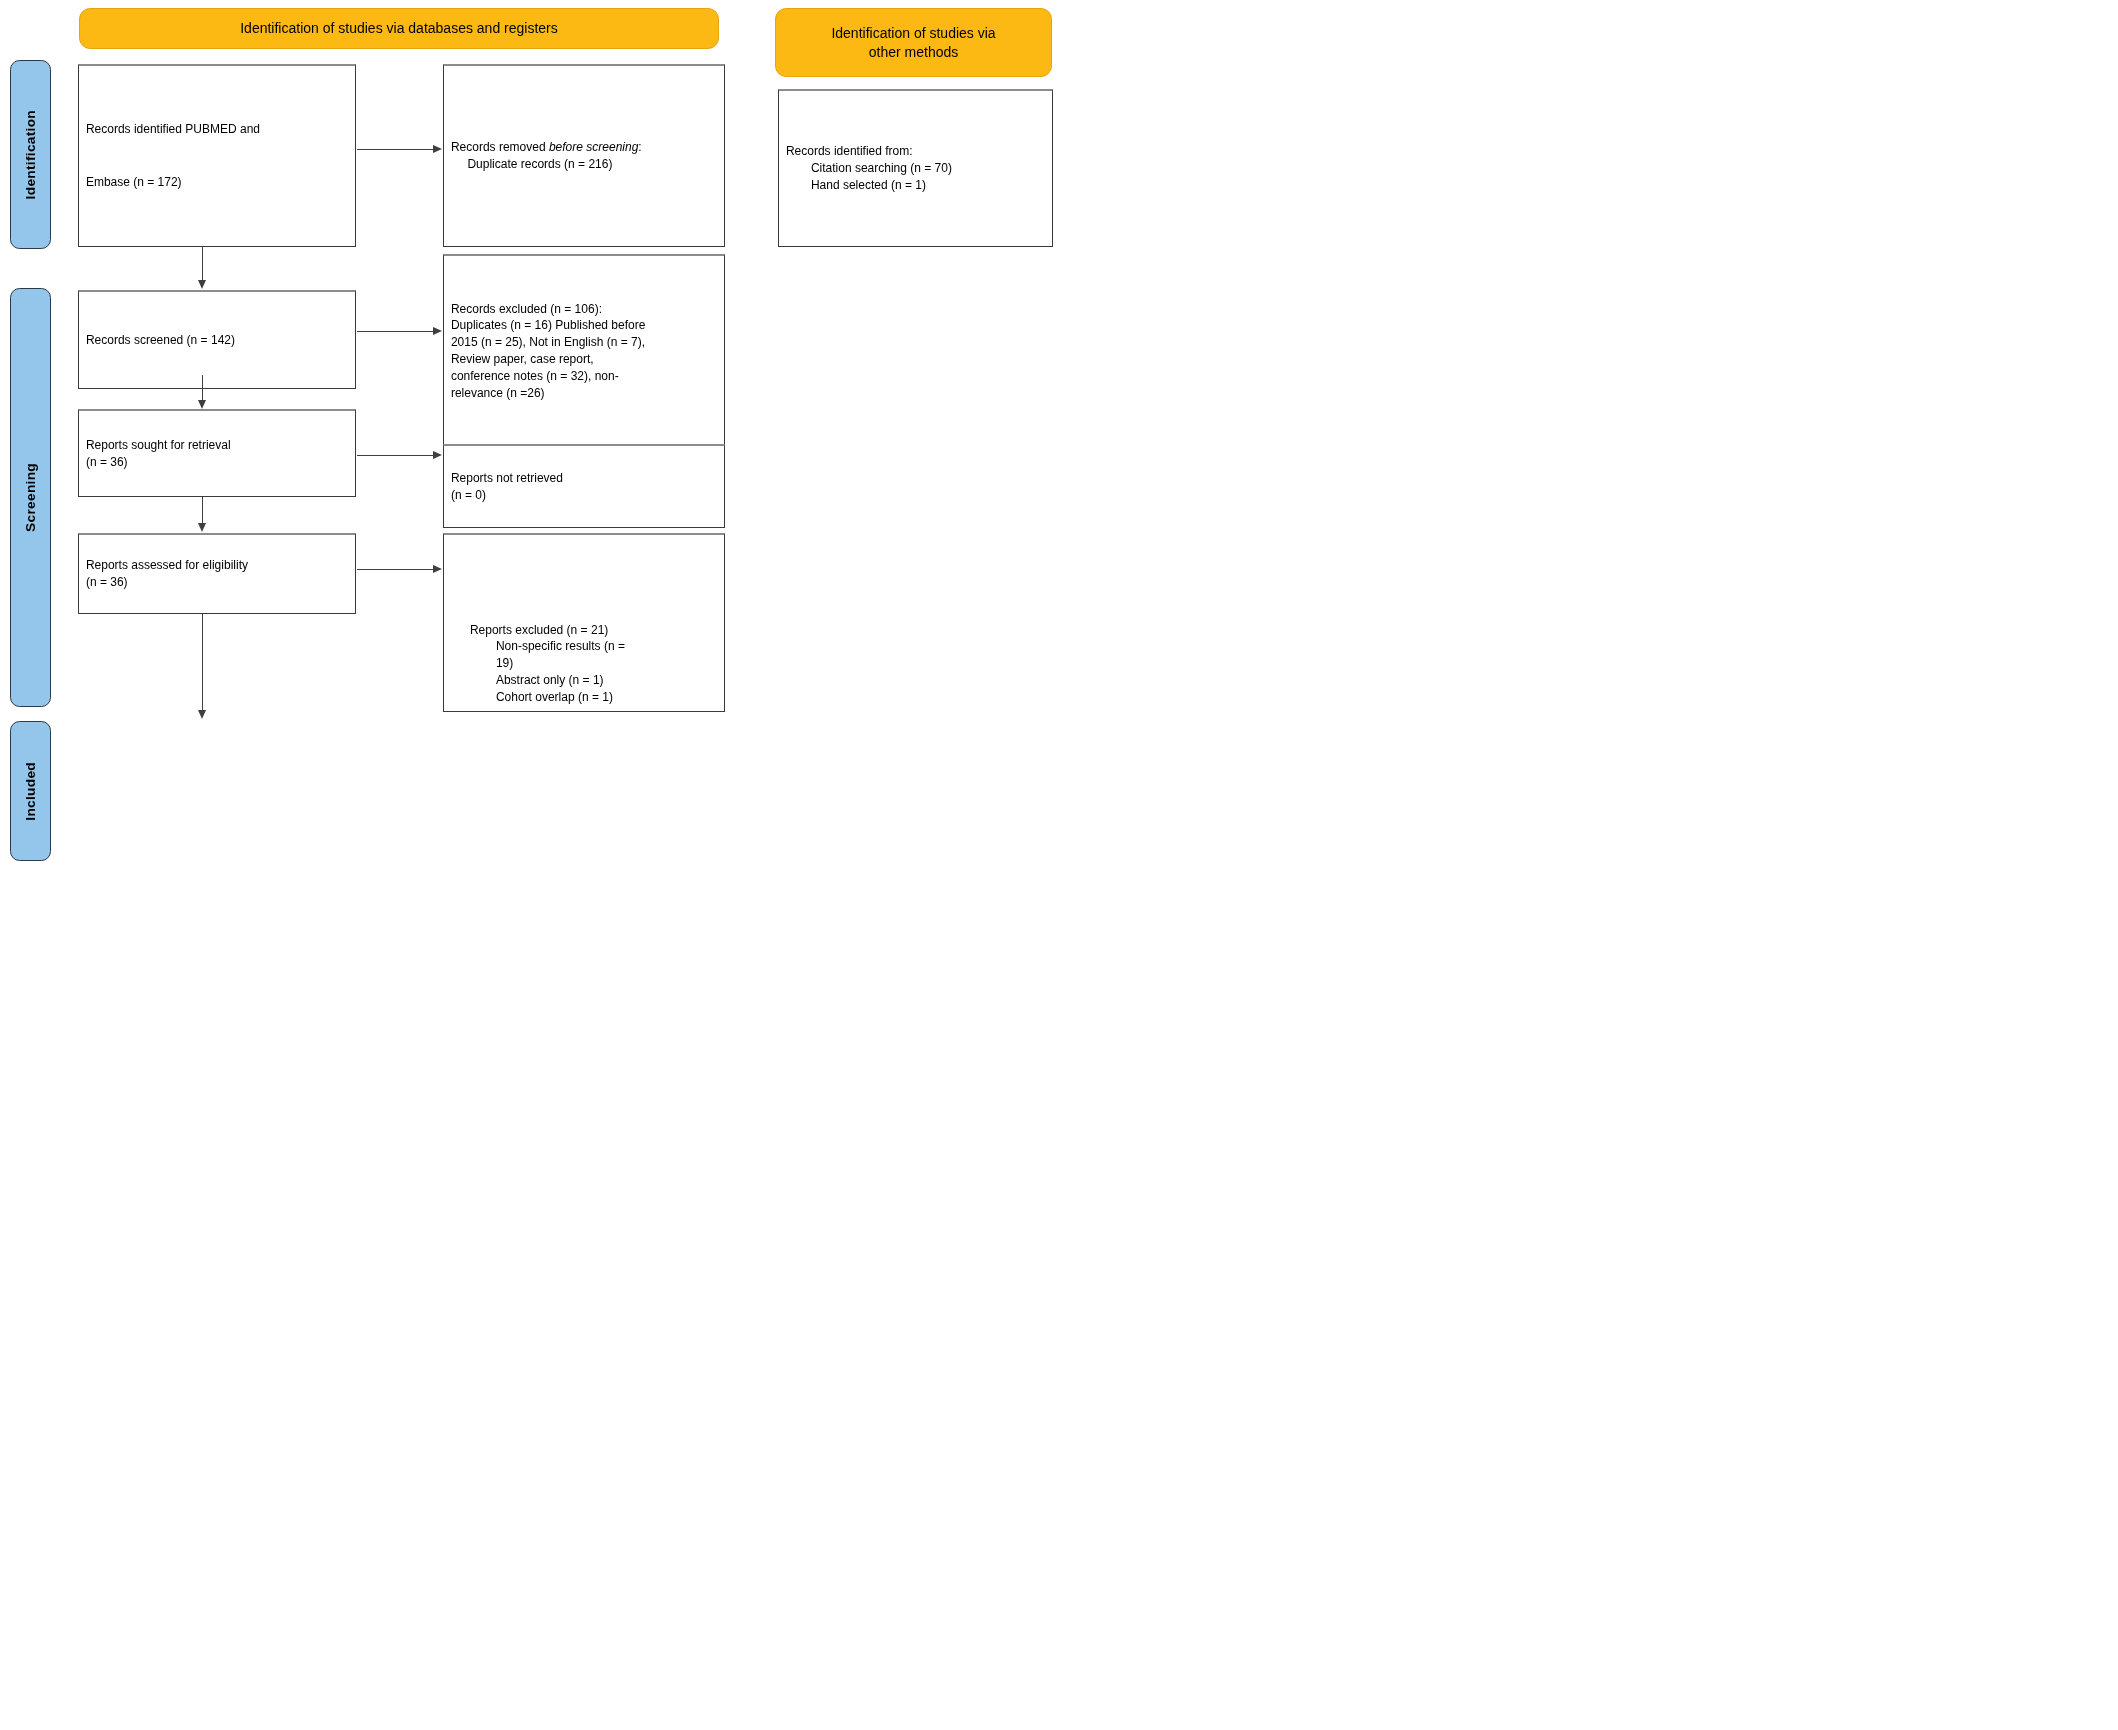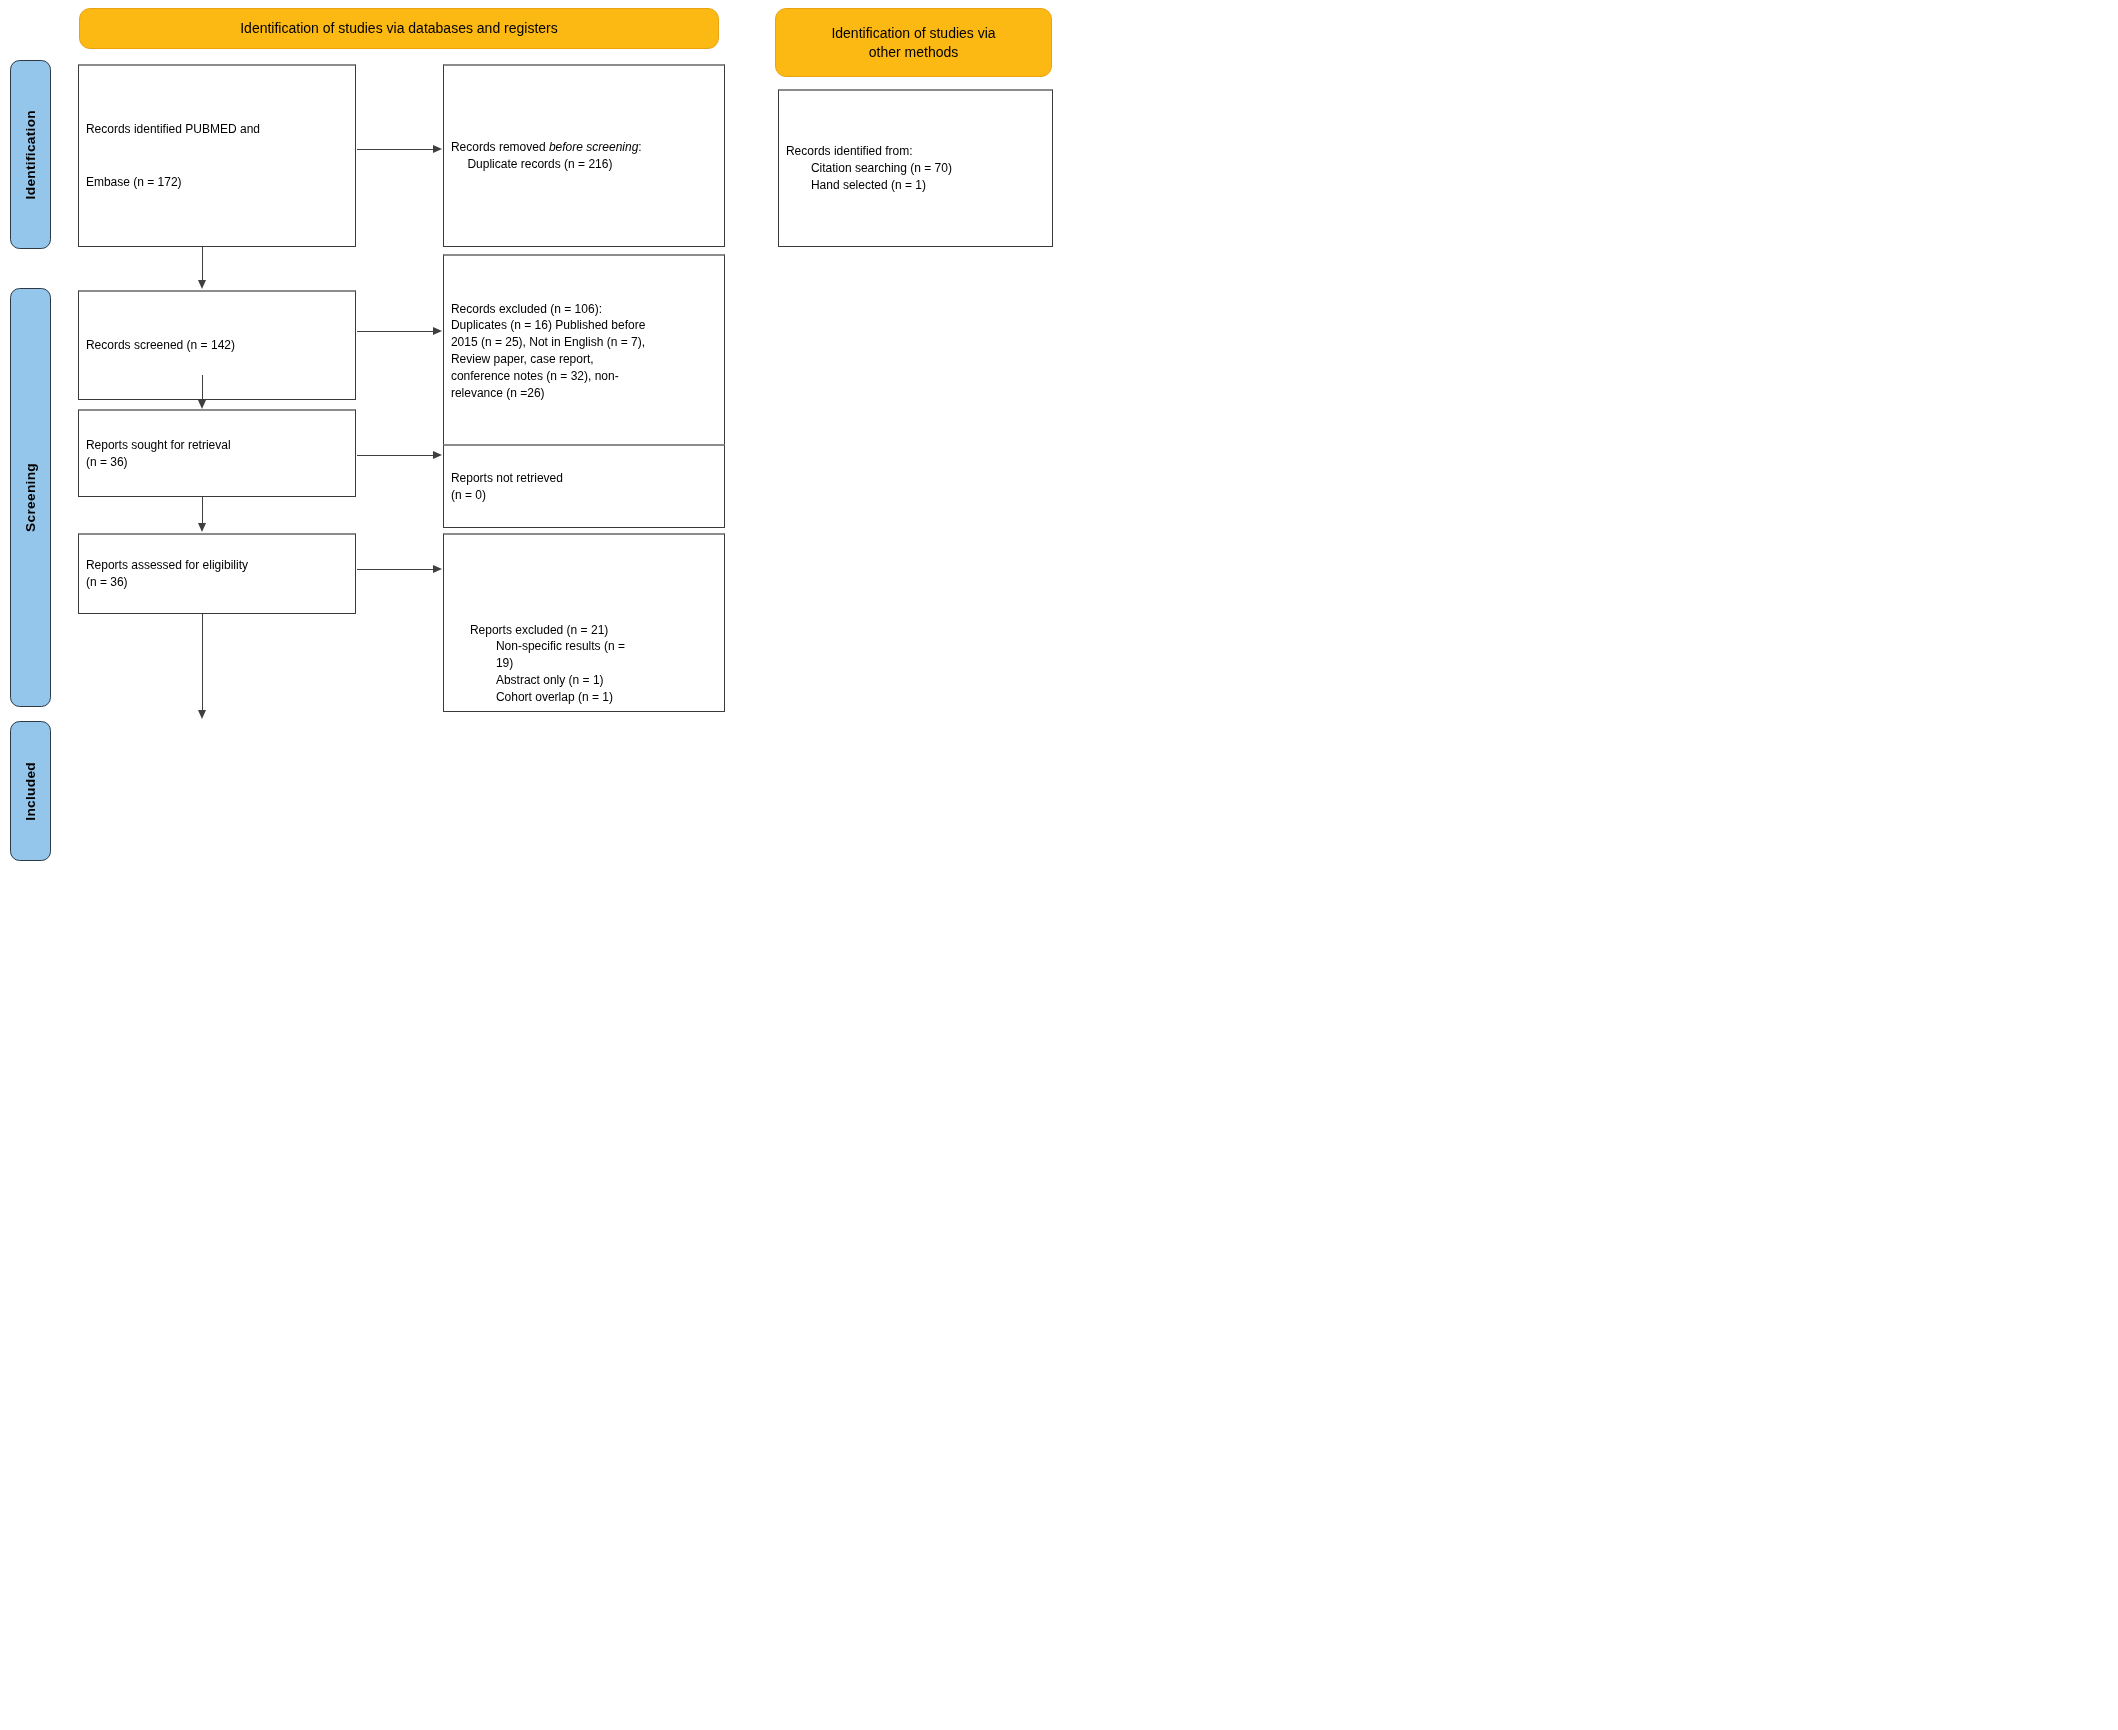--- a/index.html
+++ b/index.html
@@ -31,21 +31,21 @@
   #stage-screening{top:288px;height:419px;}
   #stage-included{top:721px;height:140px;}
 
   .box{position:absolute;background:#fff;border:1.4px solid var(--box-border);
     border-top:2.1px solid var(--box-border-top);box-sizing:border-box;font-size:12px;
     line-height:1.4;display:flex;flex-direction:column;justify-content:center;
     padding:5.5px 6.9px;}
   .col1{left:78px;width:278px;}
   .col2{left:443px;width:282px;}
   #box-identified{top:64px;height:183px;gap:36px;}
-  #box-screened{top:290px;height:110px;}
+  #box-screened{top:290px;height:99px;}
   #box-sought{top:409px;height:88px;}
   #box-assessed{top:533px;height:81px;}
   #box-included{top:720px;height:106px;}
   #box-removed{top:64px;height:183px;}
   #box-excluded-records{top:254px;height:193px;}
   #box-not-retrieved{top:444px;height:84px;}
   #box-excluded-reports{top:533px;height:179px;justify-content:flex-end;padding-top:25px;}
   #box-other{left:778px;top:89px;width:275px;height:158px;}
 
   .indent-sm{padding-left:16.5px;}

